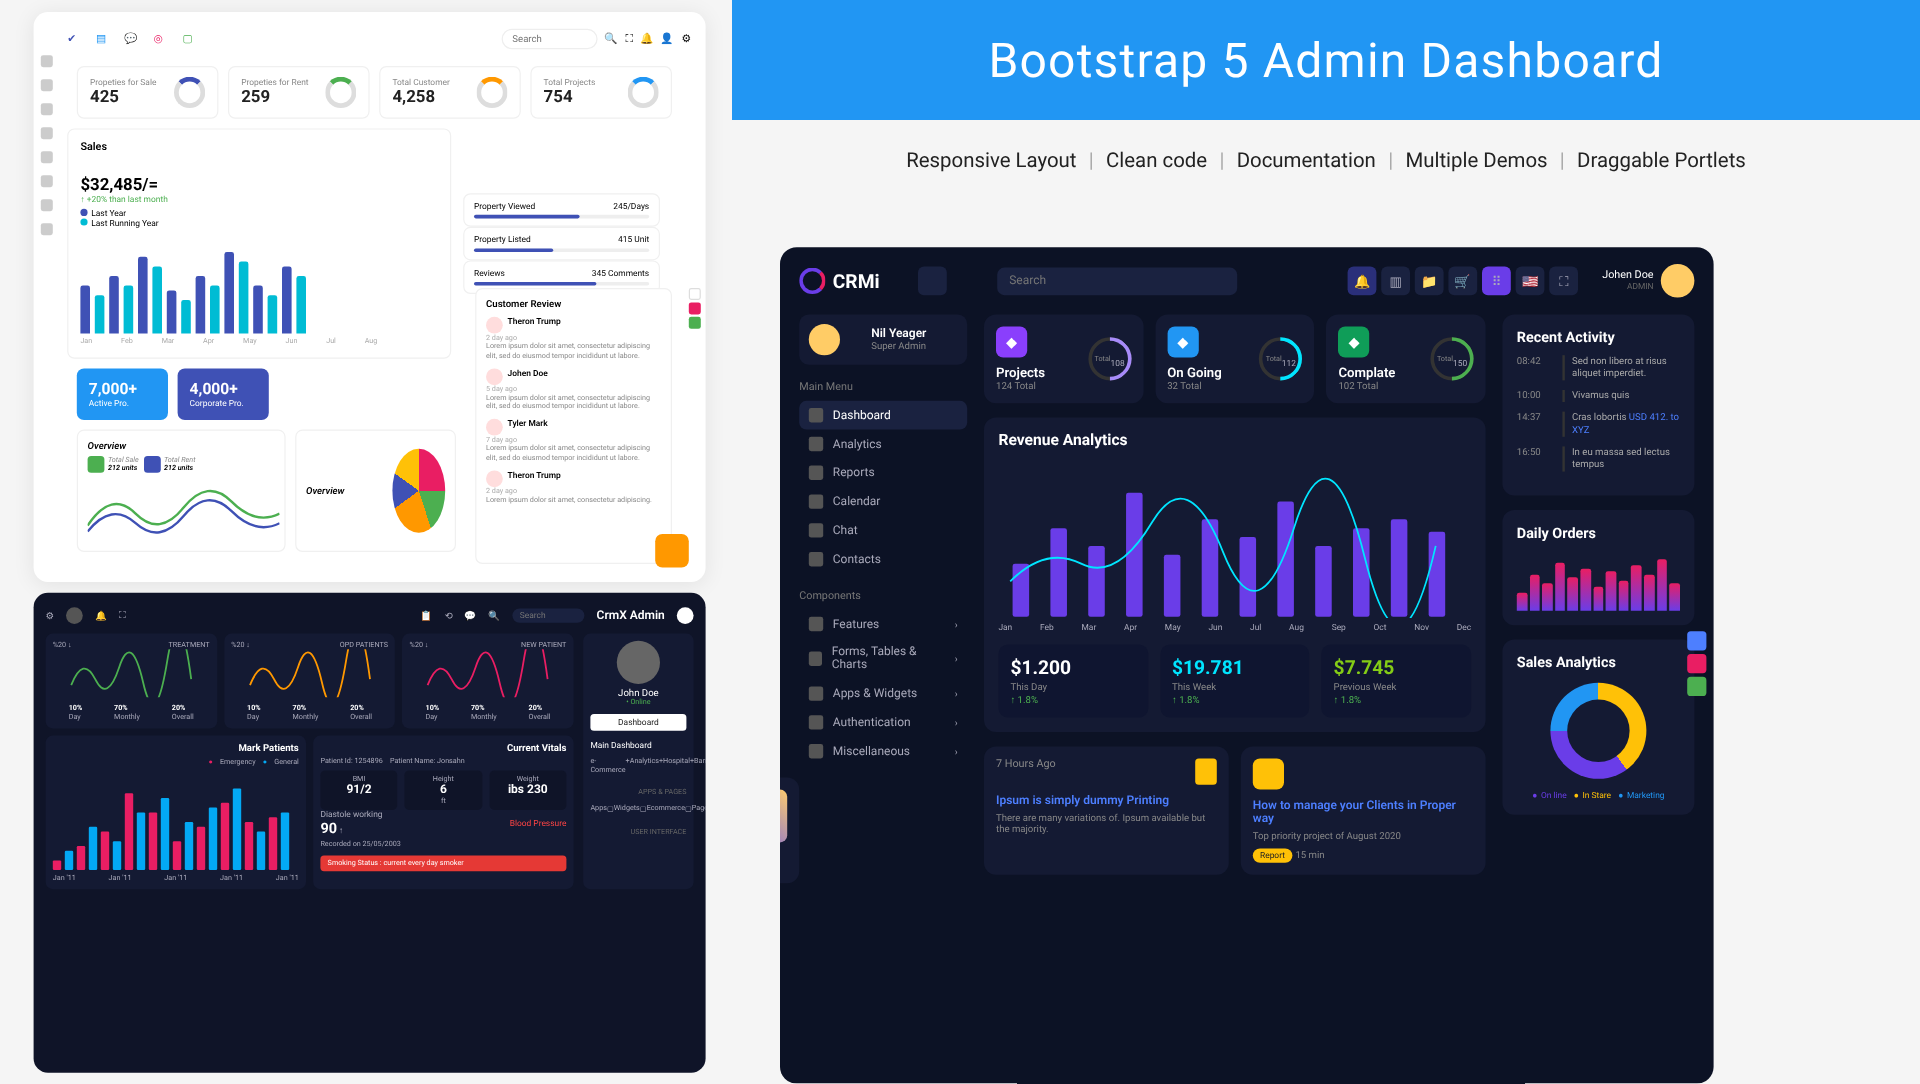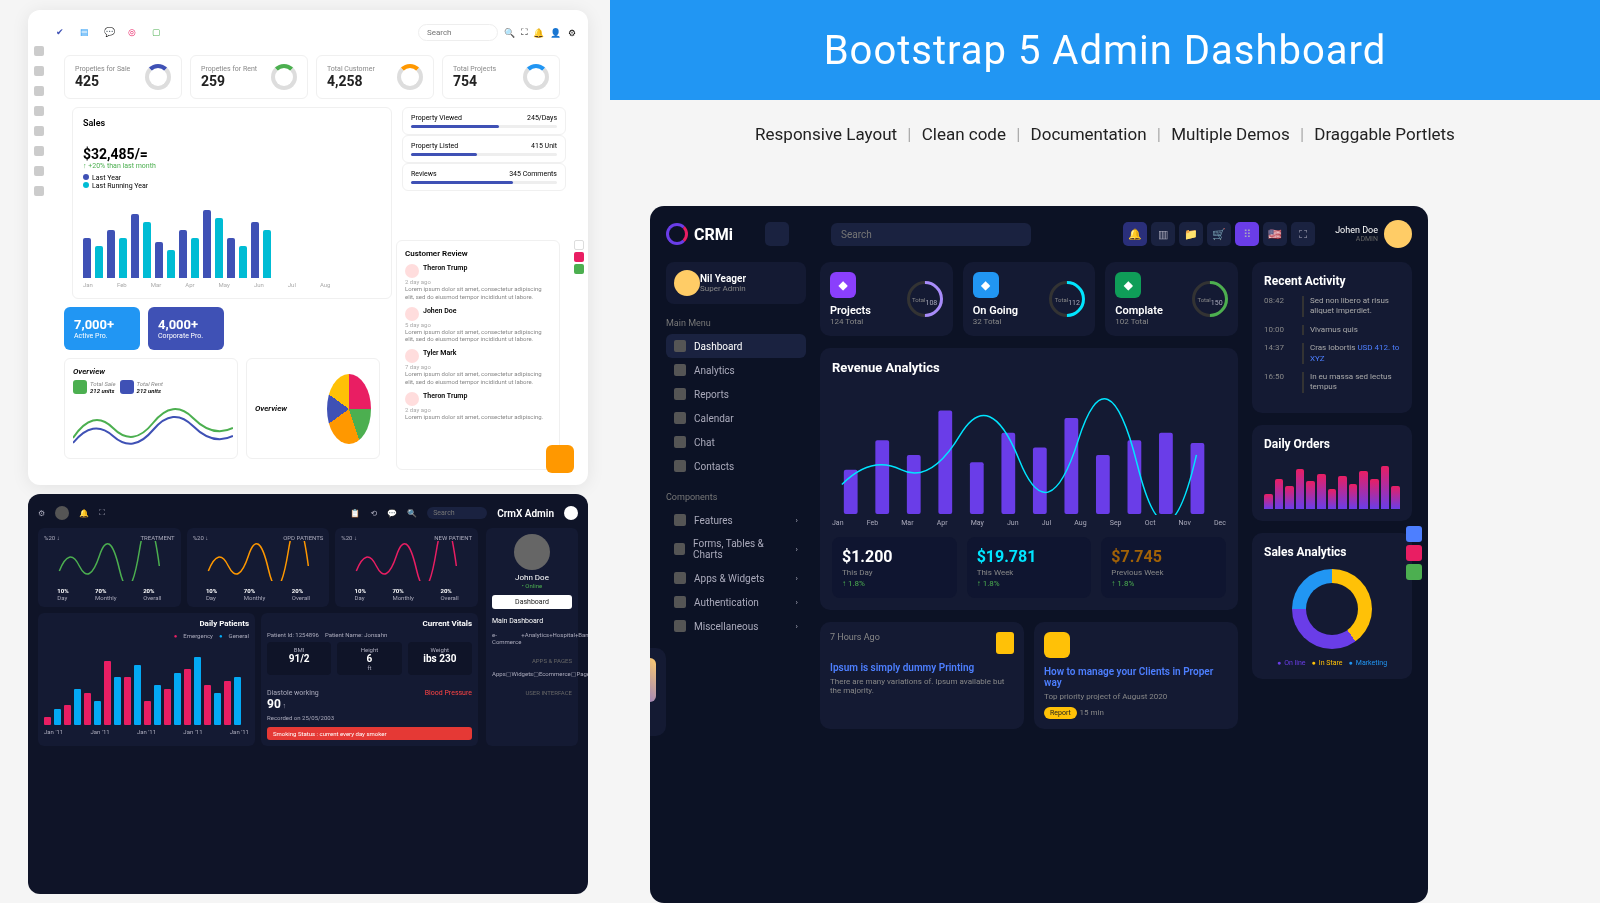--- a/index.html
+++ b/index.html
@@ -20,21 +20,21 @@
 .dash1 .sidebar1 { position:absolute; left:6px; top:36px; width:16px; display:flex; flex-direction:column; gap:10px; }
 .dash1 .sidebar1 span { width:10px; height:10px; background:#ccc; border-radius:2px; }
 .dash1 .kpis { display:flex; gap:8px; margin-top:4px; margin-left:8px; }
 .dash1 .kpi { background:#fff; border:1px solid #f0f0f0; border-radius:6px; padding:8px 10px; width:118px; display:flex; justify-content:space-between; align-items:center; }
 .dash1 .kpi .lbl { font-size:7px; color:#888; }
 .dash1 .kpi .val { font-size:14px; font-weight:700; color:#222; }
 .dash1 .ring { width:26px; height:26px; border:4px solid #ddd; border-top-color:#3f51b5; border-radius:50%; }
 .dash1 .ring.green { border-top-color:#4caf50; }
 .dash1 .ring.orange { border-top-color:#ff9800; }
 .dash1 .ring.blue { border-top-color:#2196f3; }
-.dash1 .body1 { display:flex; gap:10px; margin-top:8px; margin-left:16px; }
+.dash1 .body1 { display:flex; gap:10px; margin-top:8px; margin-left:0;align-items:center; }
 .dash1 .sales { width:320px; background:#fff; border:1px solid #f0f0f0; border-radius:6px; padding:10px; }
 .dash1 .sales h4 { font-size:9px; font-weight:600; }
 .dash1 .sales .amt { font-size:14px; font-weight:700; margin-top:18px; }
 .dash1 .sales .pct { font-size:7px; color:#4caf50; }
 .dash1 .legend1 { font-size:7px; margin-top:4px; }
 .dash1 .legend1 .dot { display:inline-block; width:6px; height:6px; border-radius:50%; margin-right:3px; }
 .dash1 .bars1 { display:flex; align-items:flex-end; gap:4px; height:80px; margin-top:8px; }
 .dash1 .bars1 div { width:8px; background:#3f51b5; border-radius:2px 2px 0 0; }
 .dash1 .bars1 div.cyan { background:#00bcd4; }
 .dash1 .right1 { width:164px; display:flex; flex-direction:column; gap:6px; }
@@ -93,21 +93,21 @@
 .dash2 .dp .legend2 { display:flex; gap:6px; justify-content:flex-end; font-size:6px; }
 .dash2 .dp .bars2 { display:flex; align-items:flex-end; gap:3px; height:80px; margin-top:6px; }
 .dash2 .dp .bars2 div { width:7px; border-radius:1px; }
 .dash2 .vitals { flex:1; background:#141a33; border-radius:6px; padding:6px; }
 .dash2 .vitals h5 { color:#fff; font-size:8px; text-align:right; }
 .dash2 .vitals .pid { font-size:6px; margin-top:3px; }
 .dash2 .vitals .vgrid { display:flex; gap:6px; margin-top:4px; }
 .dash2 .vitals .vbox { flex:1; background:#0f1428; border-radius:4px; padding:4px; font-size:6px; text-align:center; }
 .dash2 .vitals .vbox b { color:#fff; font-size:10px; display:block; }
 .dash2 .vitals .red { color:#f44; }
-.dash2 .vitals .dia { display:flex; justify-content:space-between; font-size:7px; margin-top:14px; }
+.dash2 .vitals .dia { display:flex; justify-content:space-between; font-size:7px; margin-top:0;align-items:center; }
 .dash2 .vitals .dia b { color:#fff; font-size:12px; }
 .dash2 .vitals .smoking { background:#e53935; color:#fff; font-size:6px; padding:3px 6px; border-radius:3px; margin-top:6px; }
 .dash2 .r2 .profile { text-align:center; }
 .dash2 .r2 .profile .av3 { width:36px; height:36px; border-radius:50%; background:#666; margin:0 auto 3px; }
 .dash2 .r2 .dbtn { background:#fff; color:#222; font-size:7px; padding:3px; border-radius:3px; text-align:center; margin-top:6px; }
 .dash2 .r2 .menu2 { margin-top:6px; }
 .dash2 .r2 .menu2 div { display:flex; justify-content:space-between; font-size:6px; padding:2px 0; }
 
 
 .dash3 { position:absolute; top:206px; left:650px; width:778px; height:697px; background:#0c1225; border-radius:14px; padding:14px 16px; color:#aab; font-size:11px; overflow:hidden; }
@@ -115,21 +115,21 @@
 .dash3 .logo3 { display:flex; align-items:center; gap:6px; font-weight:700; color:#fff; font-size:16px; }
 .dash3 .logo3 .ring3 { width:22px; height:22px; border:3px solid #6a3de8; border-right-color:#e91e63; border-radius:50%; }
 .dash3 .search3 { flex:1; max-width:200px; margin-left:30px; }
 .dash3 .search3 input { width:100%; background:#1a2240; border:none; border-radius:6px; padding:6px 10px; color:#fff; font-size:10px; }
 .dash3 .ticons { display:flex; gap:4px; margin-left:auto; }
 .dash3 .ticons span { width:24px; height:24px; background:#1a2240; border-radius:5px; display:flex; align-items:center; justify-content:center; font-size:11px; }
 .dash3 .user3 { display:flex; align-items:center; gap:6px; margin-left:8px; font-size:9px; }
 .dash3 .user3 .uav { width:28px; height:28px; border-radius:50%; background:#fc6; }
 .dash3 .body3 { display:flex; gap:14px; margin-top:14px; }
 .dash3 .side3 { width:140px; }
-.dash3 .ucard { background:#141a33; border-radius:8px; padding:8px; display:flex; align-items:center; gap:0; }
+.dash3 .ucard { background:#141a33; border-radius:8px; padding:8px; display:flex; align-items:center; gap:26px; }
 .dash3 .ucard .uav2 { width:26px; height:26px; border-radius:50%; background:#fc6; }
 .dash3 .ucard .un { color:#fff; font-size:10px; font-weight:600; }
 .dash3 .ucard .ur { font-size:8px; color:#888; }
 .dash3 .sect { font-size:9px; color:#777; margin:14px 0 6px; }
 .dash3 .mitem { display:flex; align-items:center; gap:8px; padding:6px 8px; border-radius:6px; font-size:10px; }
 .dash3 .mitem.active { background:#1a2240; color:#fff; }
 .dash3 .mitem .mi { width:12px; height:12px; background:#555; border-radius:2px; }
 .dash3 .mitem .chev { margin-left:auto; font-size:8px; }
 .dash3 .center3 { flex:1; }
 .dash3 .rside3 { width:160px; }
@@ -420,21 +420,21 @@
             </div><svg viewBox="0 0 100 40">
               <path d="M0,30 Q10,5 20,25 T40,15 T60,28 T80,10 T100,25" stroke="#e91e63" fill="none" stroke-width="1.5"></path>
             </svg><div class="ftr">
               <span><b>10%</b><br>Day</span>
               <span><b>70%</b><br>Monthly</span>
               <span><b>20%</b><br>Overall</span>
             </div></div>
         </div>
       <div class="row22">
         <div class="dp">
-          <h5>Daily Patients</h5>
+          <h5>Mark Patients</h5>
           <div class="legend2">
               <span style="color:#e91e63">●</span>
               <span>Emergency</span> 
               <span style="color:#03a9f4">●</span>
               <span>General</span>
             </div>
           <div class="bars2" id="d2bars">
               <div style="height:10%;background:#e91e63"></div>
               <div style="height:20%;background:#03a9f4"></div>
               <div style="height:25%;background:#e91e63"></div>
@@ -703,21 +703,21 @@
               <div class="v" style="color:#fff">$1.200</div>
               <div class="l">This Day</div>
               <div class="p">↑ 1.8%</div>
             </div>
             <div class="revstat">
               <div class="v" style="color:#00e5ff">$19.781</div>
               <div class="l">This Week</div>
               <div class="p">↑ 1.8%</div>
             </div>
             <div class="revstat">
-              <div class="v" style="color:#a16207">$7.745</div>
+              <div class="v" style="color:#84cc16">$7.745</div>
               <div class="l">Previous Week</div>
               <div class="p">↑ 1.8%</div>
             </div>
           </div>
       </div>
       <div class="feedrow">
         <div class="feed">
           <div class="ago">
               <span>7 Hours Ago</span>
               <div class="bm"></div>

